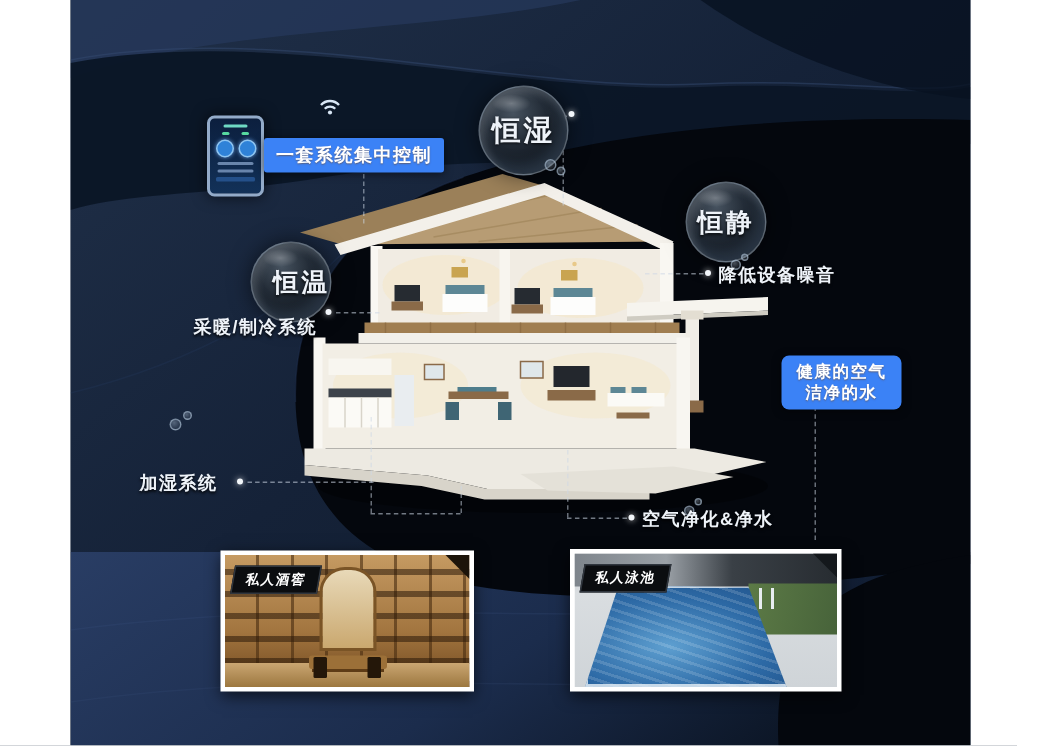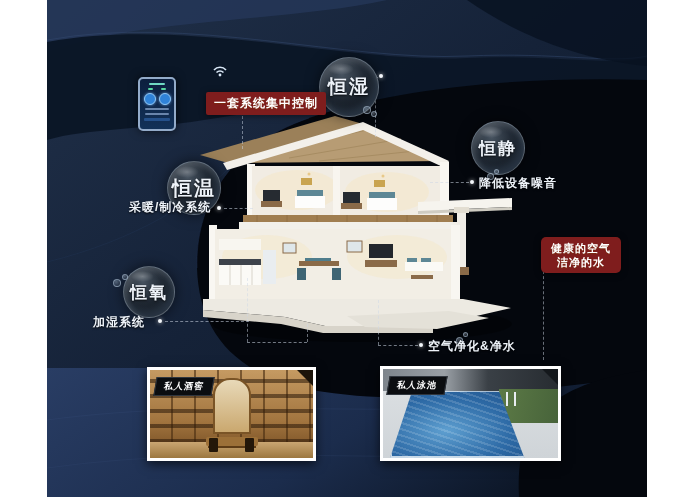--- a/index.html
+++ b/index.html
@@ -21,22 +21,22 @@
   .mini-bubble{position:absolute;border-radius:50%;border:1px solid rgba(185,205,225,.55);
     background:radial-gradient(circle at 35% 30%, rgba(200,220,240,.35), rgba(20,30,45,.1));z-index:4;}
 
   .lbl{position:absolute;color:#eef3f9;font-weight:bold;font-size:12px;letter-spacing:1px;
     text-shadow:0 1px 2px rgba(0,0,0,.9);white-space:nowrap;z-index:4;}
   .dot{position:absolute;width:4px;height:4px;border-radius:50%;background:#f2f6fa;
     box-shadow:0 0 4px rgba(255,255,255,.8);z-index:4;}
   .dash-h{position:absolute;height:0;border-top:1px dashed rgba(205,215,230,.55);z-index:3;}
   .dash-v{position:absolute;width:0;border-left:1px dashed rgba(205,215,230,.5);z-index:3;}
 
-  .badge{position:absolute;background:#7f1d1d;color:#ffffff;font-weight:bold;z-index:5;
-    text-shadow:0 1px 1px rgba(120,60,0,.5);box-shadow:0 1px 6px rgba(0,0,0,.5);margin-left:30px;}
+  .badge{position:absolute;background:#3b82f6;color:#ffffff;font-weight:bold;z-index:5;
+    text-shadow:0 1px 1px rgba(120,60,0,.5);box-shadow:0 1px 6px rgba(0,0,0,.5);}
   .badge-1{padding:3px 8px;font-size:12px;letter-spacing:1px;border-radius:2px;}
   .badge-2{padding:4px 6px;font-size:11px;line-height:14px;letter-spacing:1px;border-radius:5px;text-align:center;}
 
   
   .phone{position:absolute;width:34px;height:50px;border:2px solid #93abc9;border-radius:5px;z-index:5;
     background:linear-gradient(#0c1f3e,#123158);box-shadow:0 0 10px rgba(0,0,0,.65);}
   .ph-bar{margin:4px auto 0;width:16px;height:2px;background:#6fd9c4;border-radius:1px;}
   .ph-dots{display:flex;justify-content:space-around;margin:3px 4px 0;}
   .ph-dots i{width:5px;height:2px;background:#57d9a0;border-radius:1px;}
   .ph-knobs{display:flex;justify-content:space-around;margin:3px 2px 0;}
@@ -203,61 +203,58 @@
       <path d="M4.5,8.5 A5,5 0 0 1 11.5,8.5" stroke="#d8e6f5" stroke-width="1.6" fill="none"></path>
       <circle cx="8" cy="11" r="1.4" fill="#d8e6f5"></circle>
     </svg>
     <div class="badge badge-1" style="left:129px;top:92px;">
       <span>一套系统集中控制</span>
     </div>
 
     <div class="bubble" style="left:272px;top:57px;width:58px;height:58px;font-size:19px;">
       <span>恒湿</span>
     </div>
-    <div class="bubble" style="left:424px;top:121px;width:52px;height:52px;font-size:17px;">
+    <div class="bubble" style="left:410px;top:121px;width:52px;height:52px;font-size:17px;">
       <span>恒静</span>
     </div>
-    <div class="bubble" style="left:120px;top:161px;width:52px;height:52px;font-size:20px;">
+    <div class="bubble" style="left:120px;top:161px;width:52px;height:52px;font-size:17px;justify-content:flex-end;">
       <span>恒温</span>
-    </div>
-    <div class="bubble" style="left:76px;top:266px;width:50px;height:50px;font-size:17px;">
-      <span>恒氧</span>
     </div>
 
     <div class="mini-bubble" style="left:316px;top:106px;width:6px;height:6px;"></div>
     <div class="mini-bubble" style="left:324px;top:111px;width:4px;height:4px;"></div>
     <div class="mini-bubble" style="left:440px;top:173px;width:5px;height:5px;"></div>
     <div class="mini-bubble" style="left:447px;top:169px;width:3px;height:3px;"></div>
     <div class="mini-bubble" style="left:66px;top:279px;width:6px;height:6px;"></div>
     <div class="mini-bubble" style="left:75px;top:274px;width:4px;height:4px;"></div>
     <div class="mini-bubble" style="left:409px;top:337px;width:5px;height:5px;"></div>
     <div class="mini-bubble" style="left:416px;top:332px;width:3px;height:3px;"></div>
 
     <div class="dash-h" style="left:315px;top:77px;width:16px;"></div>
     <div class="dot" style="left:332px;top:74px;"></div>
     <div class="dash-v" style="left:328px;top:91px;height:46px;"></div>
 
     <div class="dash-h" style="left:383px;top:182px;width:39px;"></div>
     <div class="dot" style="left:423px;top:180px;"></div>
     <div class="lbl" style="left:432px;top:175px;">降低设备噪音</div>
 
-    <div class="lbl" style="left:82px;top:199px;">采暖/制冷系统</div>
+    <div class="lbl" style="left:82px;top:210px;">采暖/制冷系统</div>
     <div class="dot" style="left:170px;top:206px;"></div>
     <div class="dash-h" style="left:177px;top:208px;width:29px;"></div>
 
     <div class="lbl" style="left:46px;top:314px;">加湿系统</div>
     <div class="dot" style="left:111px;top:319px;"></div>
     <div class="dash-h" style="left:118px;top:321px;width:84px;"></div>
 
     <div class="dash-v" style="left:331px;top:300px;height:45px;"></div>
     <div class="dash-h" style="left:331px;top:345px;width:40px;"></div>
     <div class="dot" style="left:372px;top:343px;"></div>
     <div class="lbl" style="left:381px;top:338px;">空气净化&amp;净水</div>
 
-    <div class="badge badge-2" style="left:464px;top:237px;width:68px;">
+    <div class="badge badge-2" style="left:474px;top:237px;width:68px;">
       <span style="display:block;">健康的空气</span>
       <span style="display:block;">洁净的水</span>
     </div>
     <div class="dash-v" style="left:496px;top:266px;height:94px;"></div>
 
     <div class="dash-v" style="left:195px;top:111px;height:38px;"></div>
     <div class="dash-v" style="left:200px;top:278px;height:64px;"></div>
     <div class="dash-h" style="left:200px;top:342px;width:60px;"></div>
     <div class="dash-v" style="left:260px;top:324px;height:18px;"></div>
 

